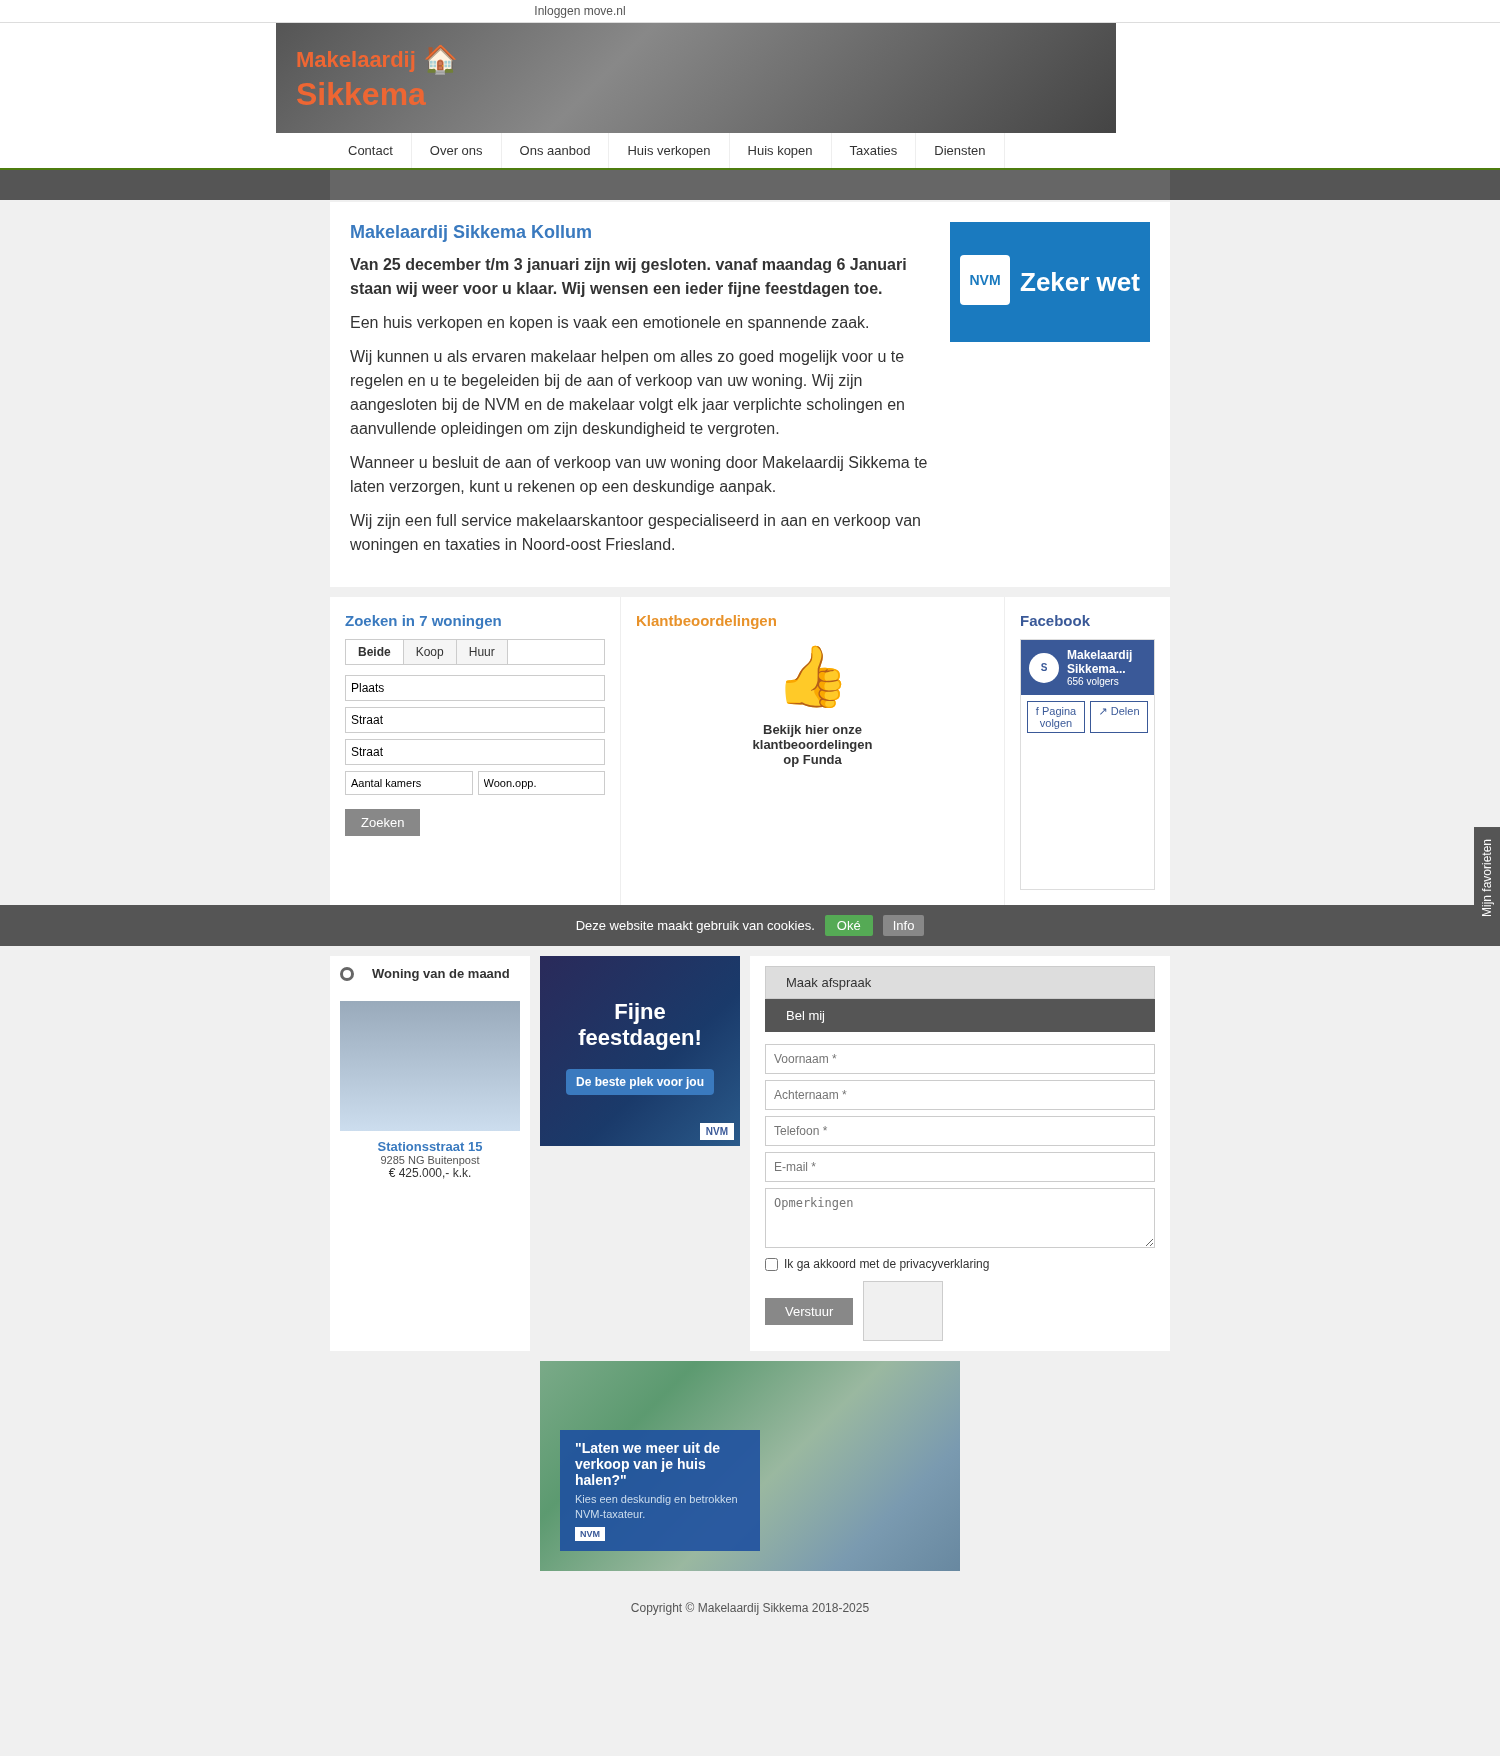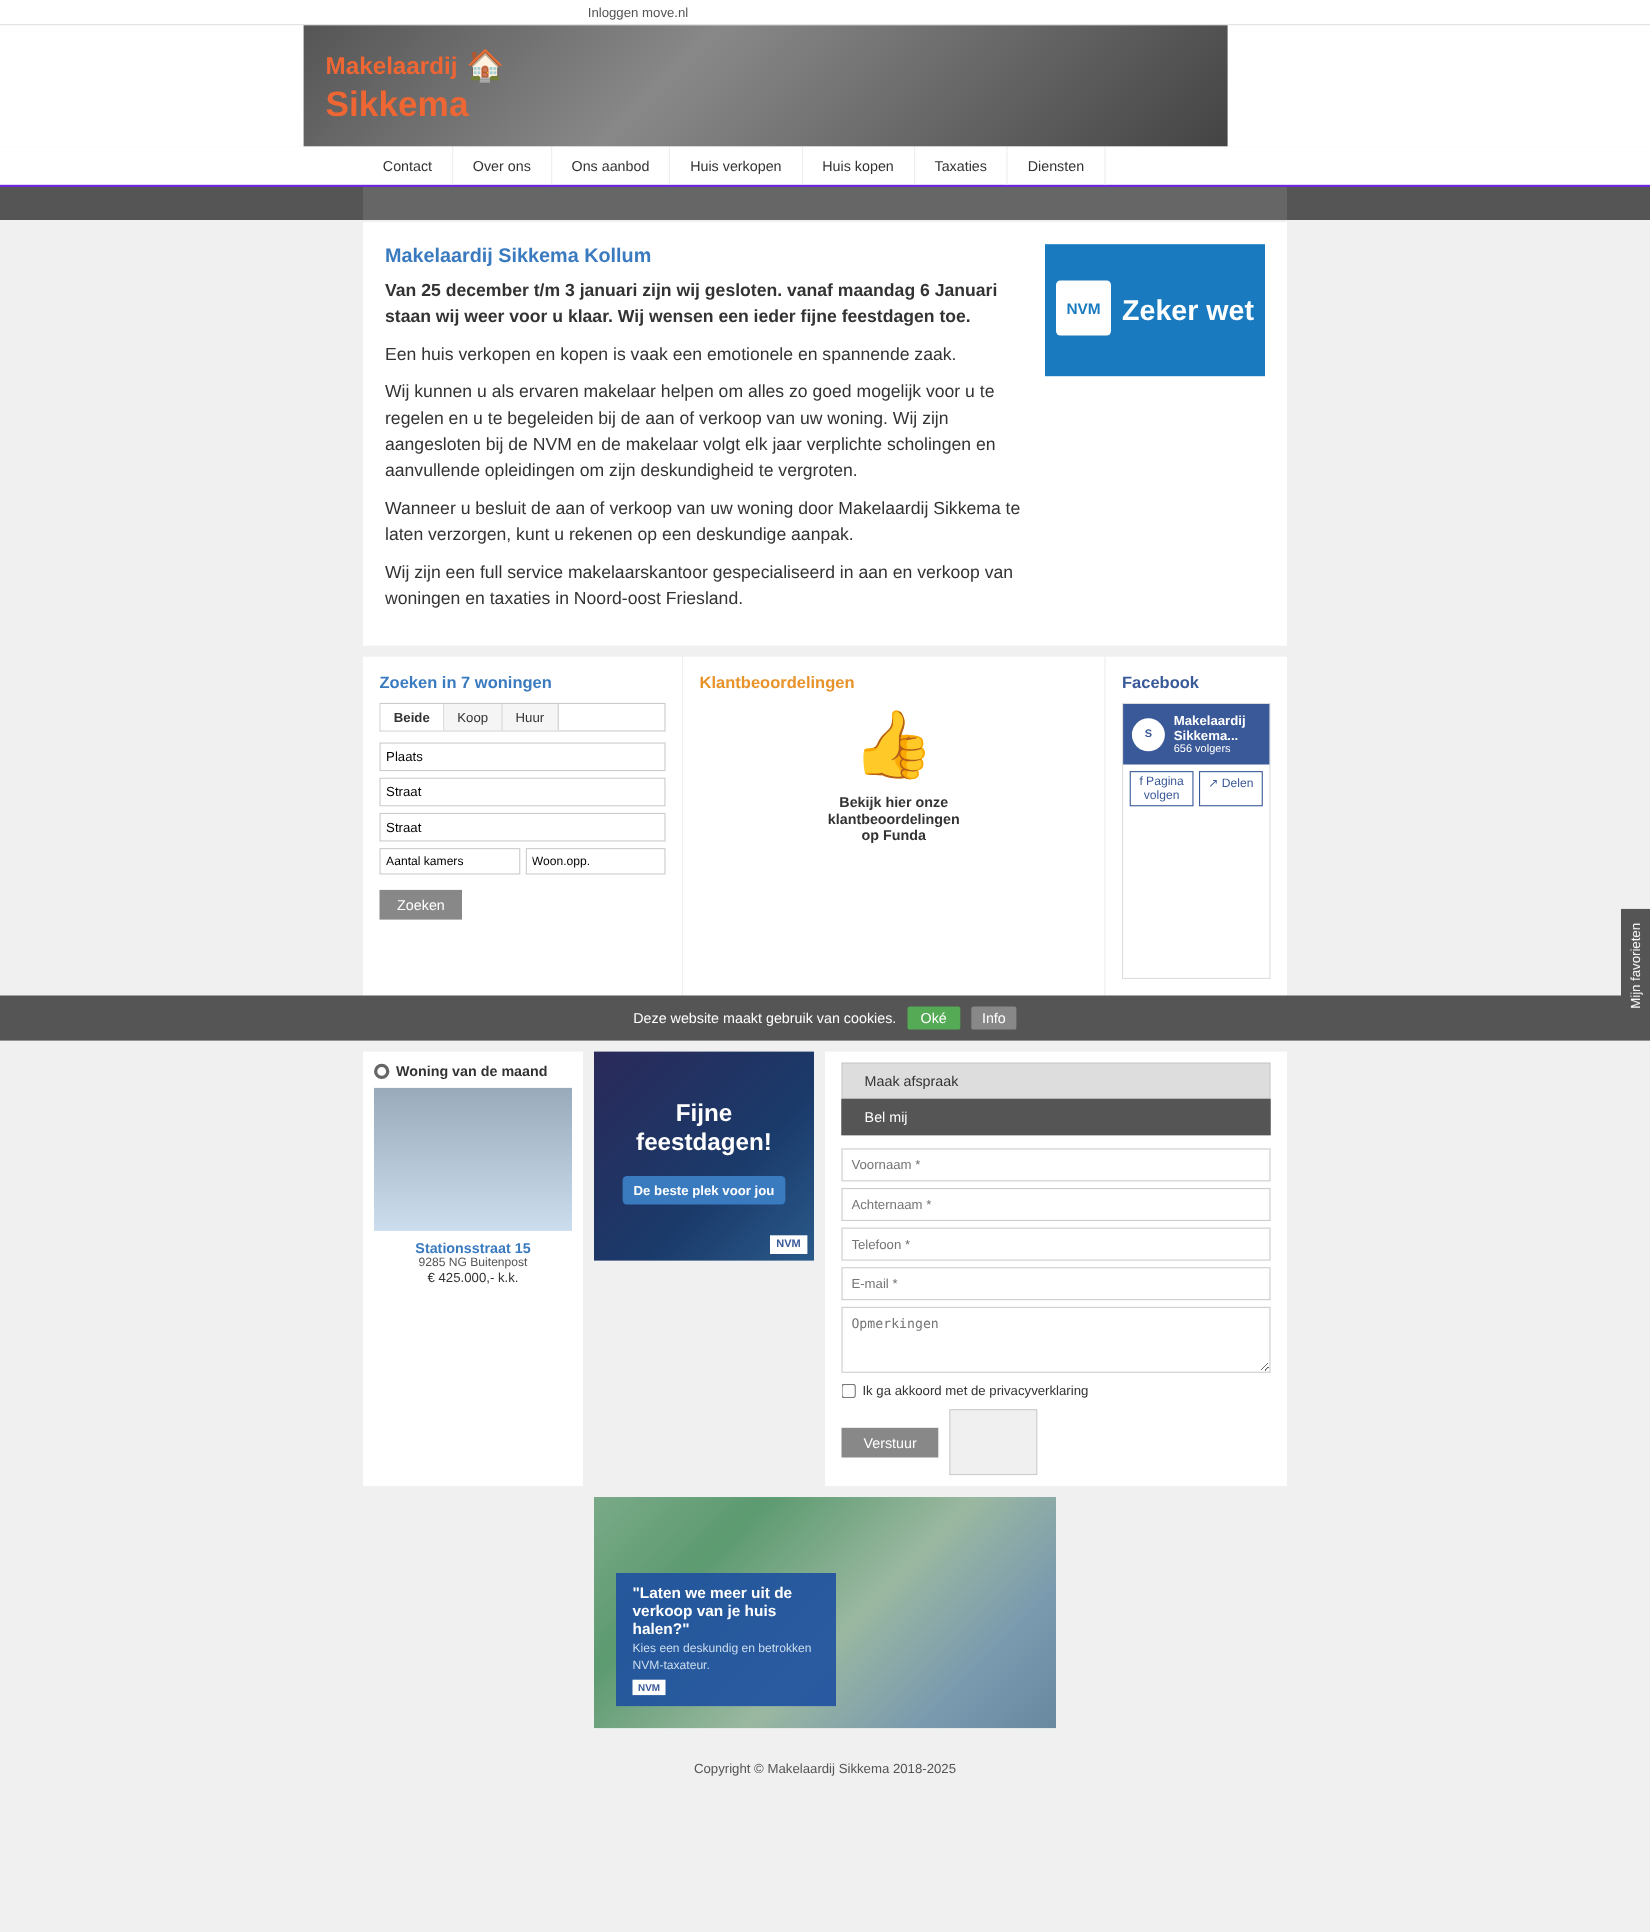--- a/index.html
+++ b/index.html
@@ -10,21 +10,21 @@
     .top-bar a { color: #555; text-decoration: none; font-size: 12px; }
     .header-wrapper { display: flex; justify-content: center; background: #fff; }
     .header-inner { width: 948px; position: relative; }
     .header-img { width: 840px; height: 110px; background: linear-gradient(135deg, #555 0%, #888 40%, #666 70%, #444 100%); display: flex; align-items: center; justify-content: flex-start; padding-left: 20px; overflow: hidden; }
     .logo-area { display: flex; flex-direction: column; }
     .logo-text-makelaardij { color: #e63; font-size: 22px; font-weight: bold; }
     .logo-text-sikkema { color: #e63; font-size: 32px; font-weight: bold; }
     .logo-row { display: flex; align-items: center; }
 
     
-    .nav-wrapper { display: flex; justify-content: center; background: #fff; border-bottom: 2px solid #6d28d9; }
+    .nav-wrapper { display: flex; justify-content: center; background: #fff; border-bottom: 2px solid #4d7c0f; }
     .nav-inner { width: 840px; display: flex; }
     .nav-inner a { display: block; padding: 10px 18px; color: #333; text-decoration: none; font-size: 13px; border-right: 1px solid #eee; }
 
     
     .dark-banner { display: flex; justify-content: center; background: #555; }
     .dark-banner-inner { width: 840px; height: 30px; background: #666; }
 
     
     .main-wrapper { display: flex; justify-content: center; background: #f0f0f0; padding: 0; }
     .main-inner { width: 840px; display: flex; flex-direction: column; }
@@ -71,21 +71,21 @@
 
     
     .cookie-bar { background: #555; color: #fff; display: flex; justify-content: center; align-items: center; gap: 10px; padding: 10px; font-size: 13px; position: relative; z-index: 100; }
     .cookie-ok { background: #5a5; color: #fff; border: none; padding: 3px 12px; cursor: pointer; font-size: 13px; border-radius: 2px; }
     .cookie-info { background: #888; color: #fff; border: none; padding: 3px 10px; cursor: pointer; font-size: 13px; border-radius: 2px; }
 
     
     .bottom-wrapper { display: flex; justify-content: center; background: #f0f0f0; }
     .bottom-inner { width: 840px; display: flex; gap: 10px; padding: 10px 0; }
     .woning-maand { background: #fff; width: 200px; flex-shrink: 0; padding: 10px; }
-    .woning-header { display: flex; align-items: center; gap: 6px; margin-bottom: 8px; }
+    .woning-header { display: flex; align-items: center; gap: 18px; margin-bottom: 20px; }
     .woning-dot { width: 14px; height: 14px; background: #fff; border: 3px solid #666; border-radius: 50%; }
     .woning-title { font-size: 13px; font-weight: bold; }
     .woning-img { width: 100%; height: 130px; background: linear-gradient(135deg, #89a 0%, #567 100%); margin-bottom: 8px; }
     .woning-name { color: #3a7abf; text-align: center; font-size: 13px; font-weight: bold; }
     .woning-addr { text-align: center; font-size: 11px; color: #555; }
     .woning-price { text-align: center; font-size: 12px; color: #333; }
 
     .nvm-ad { width: 200px; flex-shrink: 0; }
     .nvm-ad-inner { background: linear-gradient(135deg, #2a2a5a 0%, #1a3a6a 60%, #2a5a8a 100%); height: 190px; display: flex; flex-direction: column; align-items: center; justify-content: center; padding: 10px; color: #fff; position: relative; }
     .nvm-best { background: #3a7abf; padding: 6px 10px; border-radius: 4px; color: #fff; font-size: 12px; font-weight: bold; text-align: center; margin: 8px; }

